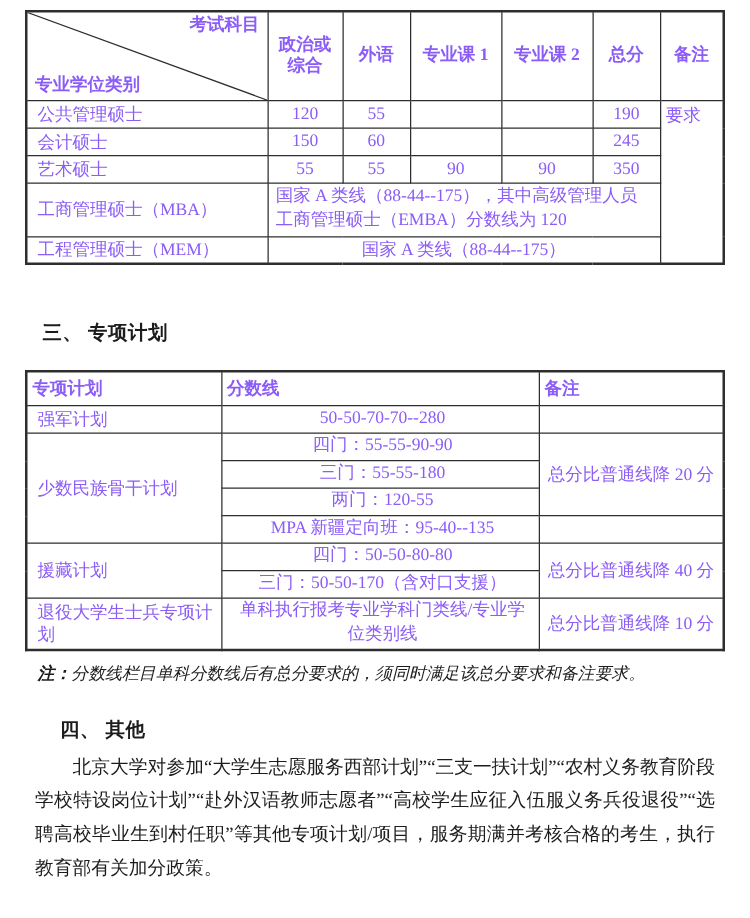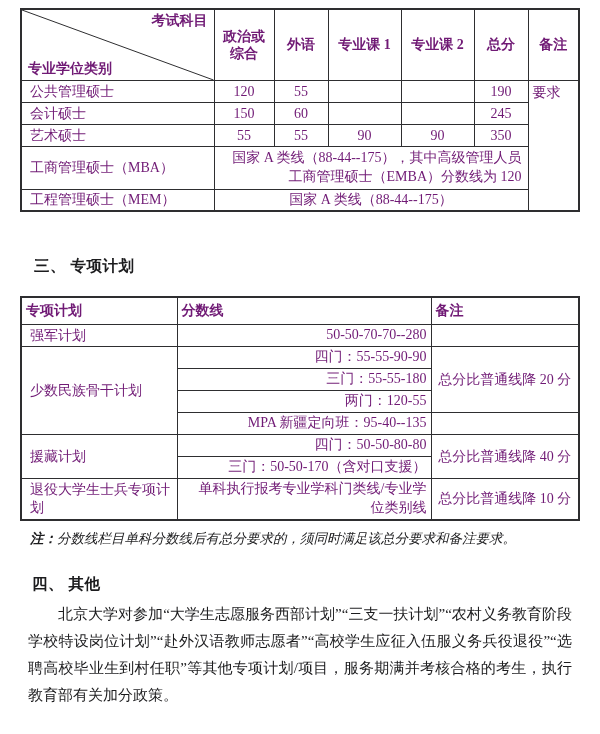--- a/index.html
+++ b/index.html
@@ -12,54 +12,54 @@
     padding: 8px 20px 0 20px;
     overflow: hidden;
   }
 
   
   table {
     border-collapse: collapse;
     table-layout: fixed;
     width: 558px;
     font-size: 14px;
-    color: #701a75;
+    color: #8b5cf6;
   }
   table { border: 2px solid #2e2e30; }
   td { border: 1px solid #2e2e30; padding: 1px 4px; vertical-align: middle; }
   .center { text-align: center; }
   .left   { text-align: left; padding-left: 8px; }
 
   
   .t1 .hdr td { height: 42px; font-weight: bold; text-align: center; white-space: pre-line; line-height: 1.25; }
   .t1 .row td { height: 22px; }
   .t1 .mba-row td { height: 41px; }
   .t1 .mem-row td { height: 21px; }
   .diag { position: relative; padding: 0; }
   .diag svg { position: absolute; inset: 0; width: 100%; height: 100%; }
   .diag .diag-top    { position: absolute; top: 2px; right: 6px;  font-weight: bold; }
   .diag .diag-bottom { position: absolute; bottom: 3px; left: 6px; font-weight: bold; }
   .remark-top { vertical-align: top; text-align: left; padding-top: 3px; font-family: Liberation Mono, monospace; }
-  .span-left   { text-align: right; padding: 2px 6px; line-height: 1.35; margin-left: 13px; }
+  .span-left   { text-align: left; padding: 2px 6px; line-height: 1.35; margin-left: 13px; }
   .span-center { text-align: center; }
 
   
   .sec-heading {
     font-size: 15.5px; font-weight: bold;
     margin: 44px 0 0 14px;
     letter-spacing: 0.5px;
   }
-  .sec-heading.h4 { margin-top: 26px; margin-left: 12px; }
+  .sec-heading.h4 { margin-top: 26px; margin-left: 28px; }
 
   
   .t2 { margin-top: 19px; }
   .t2 .hdr td { height: 28px; font-weight: bold; }
   .t2 td { height: 22px; }
   .t2 .tall td { height: 41px; }
-  .t2 .score { text-align: right; padding-left: 8px; line-height: 1.35; }
+  .t2 .score { text-align: center; padding-left: 8px; line-height: 1.35; }
   .t2 .plan  { text-align: left; padding-left: 8px; margin-left: 42px; }
   .t2 .remark { text-align: center; }
 
   
   .note { margin: 9px 0 0 10px; font-size: 13.5px; font-family: Liberation Serif, serif; }
   .note .note-label { font-weight: bold; font-style: italic; }
   .note .note-text  { font-style: italic; }
 
   
   .body-par {

